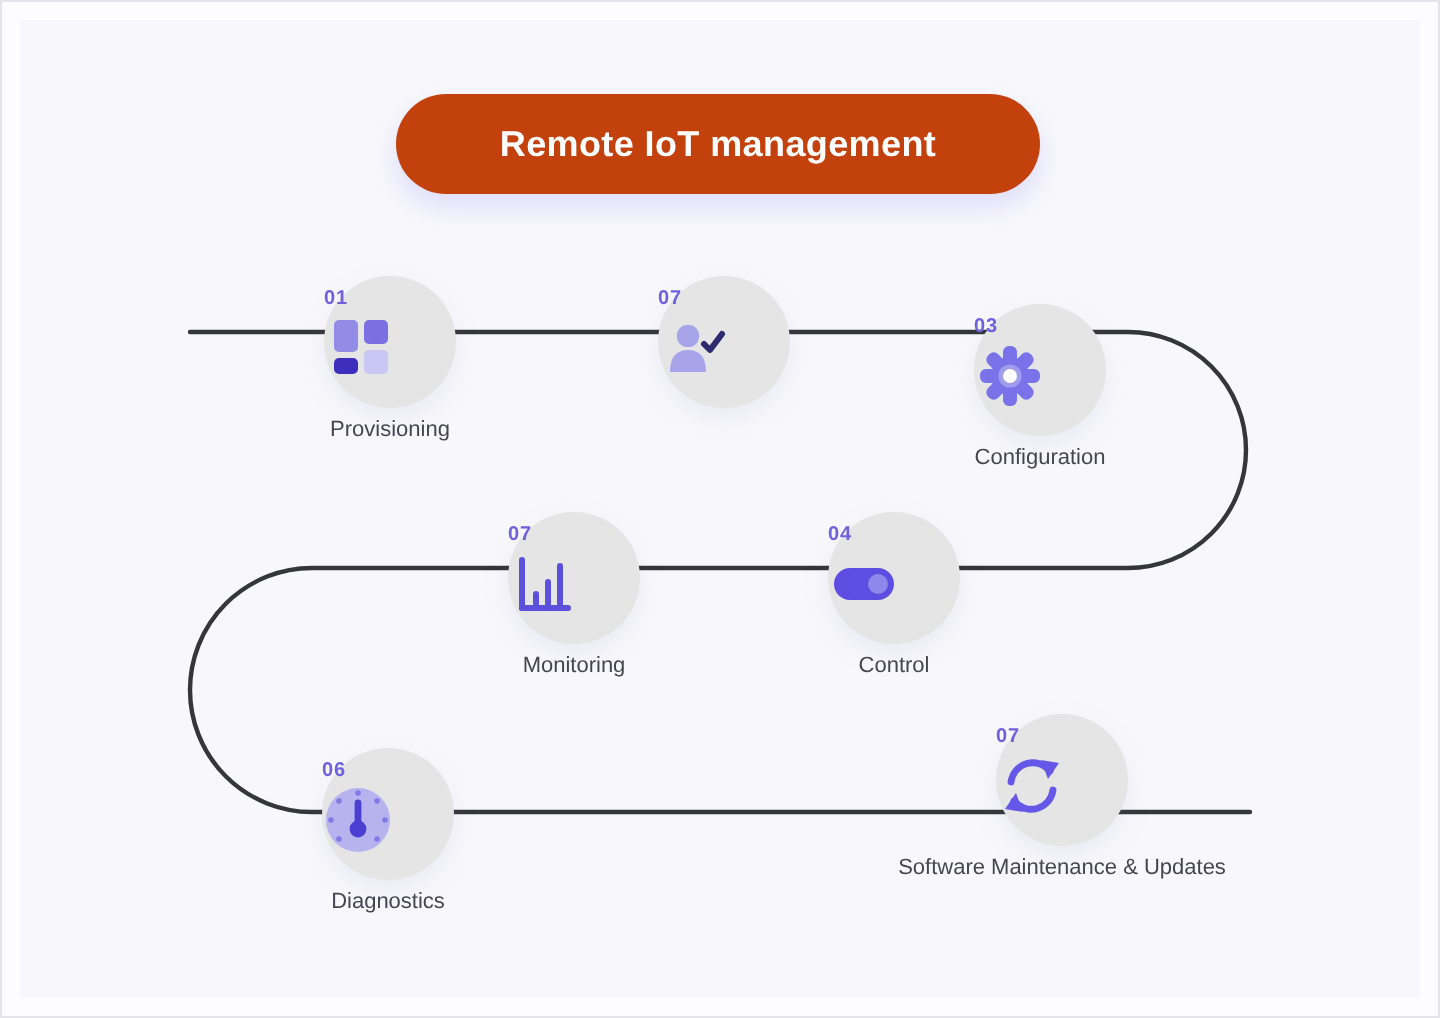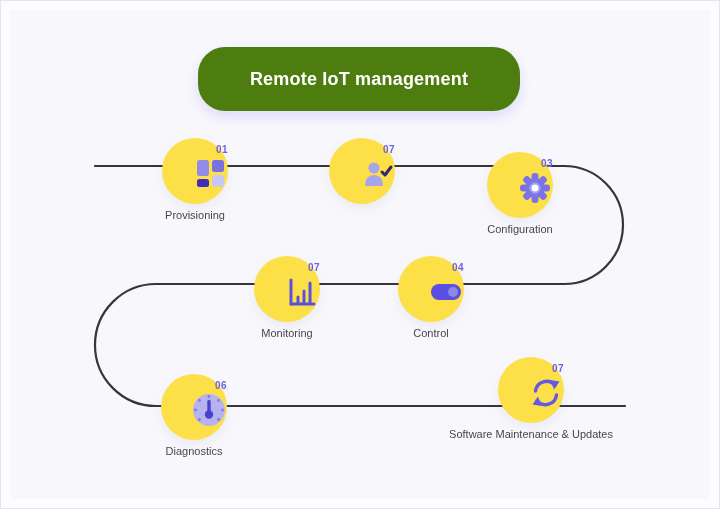--- a/index.html
+++ b/index.html
@@ -15,53 +15,53 @@
     border:1px solid #e4e4ea;background:#fdfdff;
   }
   .canvas-bg{
     position:absolute;left:10px;top:10px;width:700px;height:489px;
     background:#f8f8fc;z-index:0;
   }
   .flowline{
     position:absolute;left:0;top:0;z-index:1;
   }
   .title-pill{
-    position:absolute;left:198px;top:47px;width:322px;height:64px;
-    background:#4d7c0f;border-radius:27px;
+    position:absolute;left:198px;top:47px;width:322px;height:50px;
+    background:#c2410c;border-radius:27px;
     display:flex;align-items:center;justify-content:center;
     box-shadow:0 6px 14px rgba(106,90,232,0.18);
     z-index:2;
   }
   .title-pill span{
     color:#ffffff;font-size:18px;font-weight:bold;letter-spacing:0.2px;
   }
   .node{
     position:absolute;width:66px;height:66px;z-index:2;
   }
   .circle{
-    width:66px;height:66px;border-radius:50%;background:#fde047;
+    width:66px;height:66px;border-radius:50%;background:#e5e5e5;
     box-shadow:0 5px 14px rgba(110,110,170,0.10);
-    display:flex;flex-direction:column;align-items:flex-end;
+    display:flex;flex-direction:column;align-items:flex-start;
   }
   .num{
     margin-top:6px;font-size:10px;font-weight:bold;color:#6f61de;
     line-height:11px;letter-spacing:0.5px;
   }
   .icon{
     margin-top:1px;width:36px;height:36px;display:block;
   }
   .step-label{
     position:absolute;left:33px;top:71px;transform:translateX(-50%);
     white-space:nowrap;font-size:11px;color:#45464f;
   }
   
   .n1{left:162px;top:138px;}
   .n2{left:329px;top:138px;}
   .n3{left:487px;top:152px;}
-  .n4{left:398px;top:256px;}
+  .n4{left:414px;top:256px;}
   .n5{left:254px;top:256px;}
   .n6{left:161px;top:374px;}
   .n7{left:498px;top:357px;}
 </style>
 </head>
 <body>
 
 <div class="frame"></div>
 <div class="canvas-bg"></div>
 

